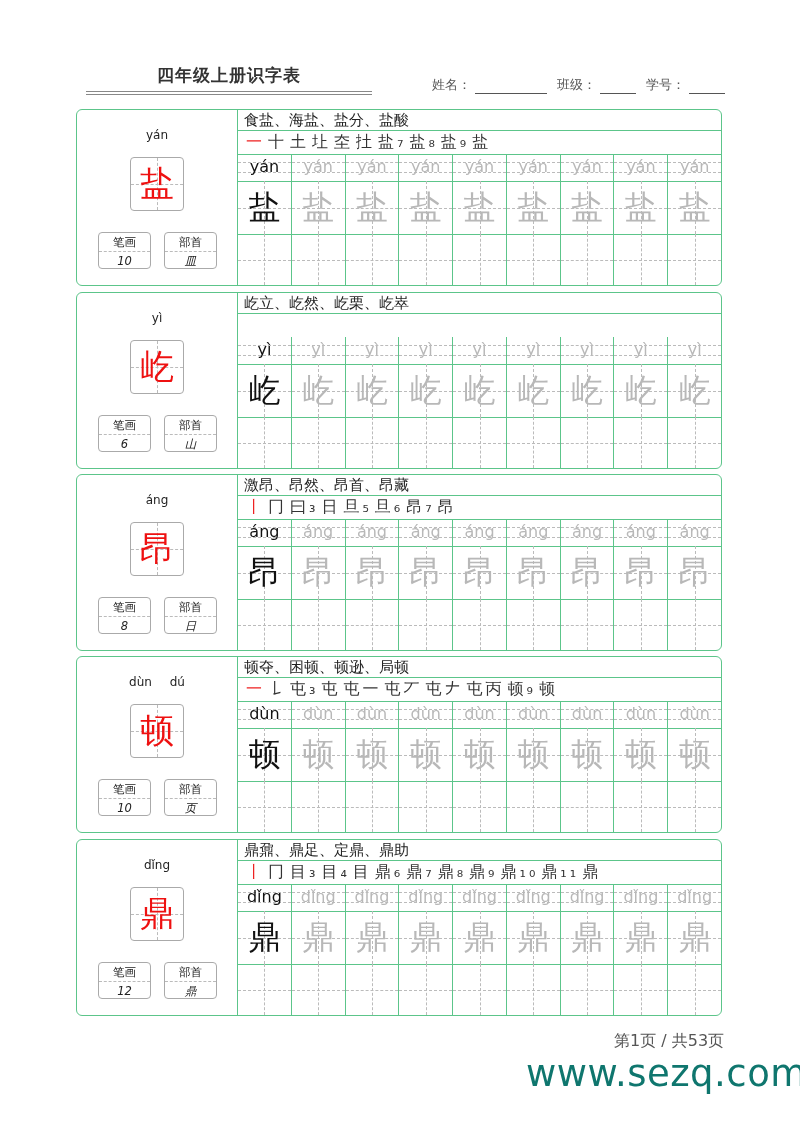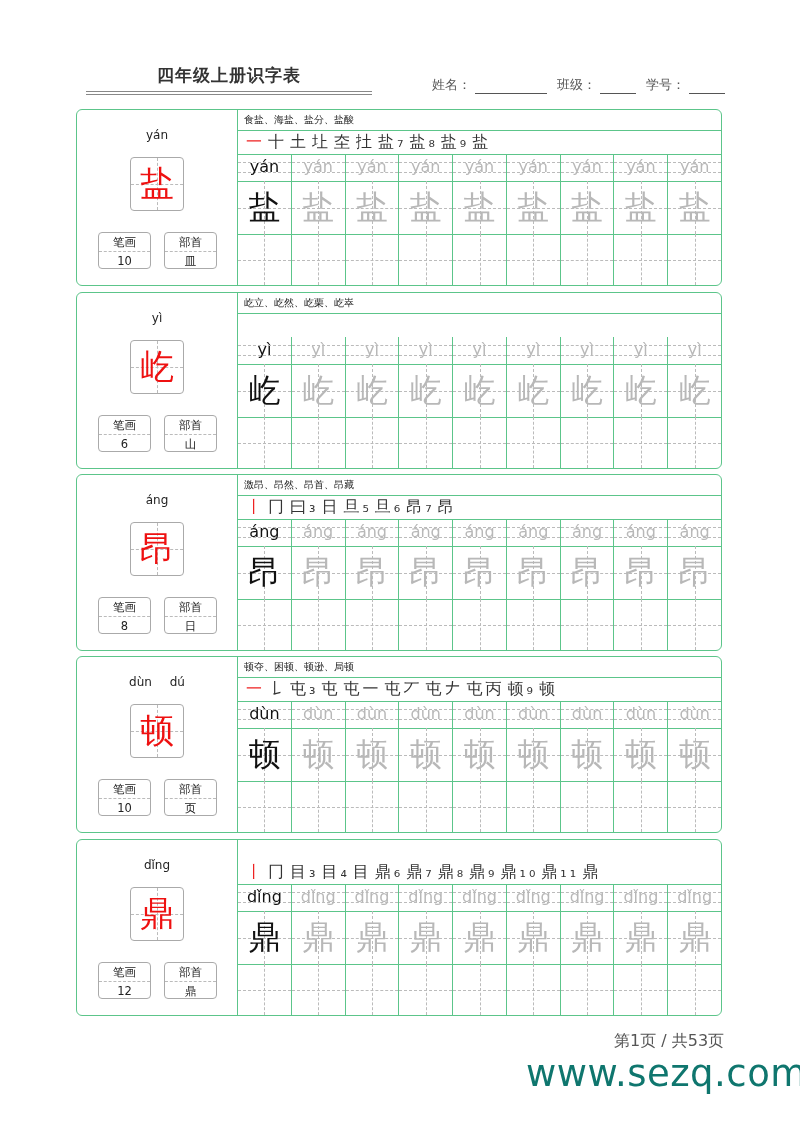--- a/index.html
+++ b/index.html
@@ -11,23 +11,23 @@
   .card{position:absolute;left:76px;width:646px;height:177px;border:1.5px solid #5cc58a;border-radius:6px;box-sizing:border-box;}
   .left{position:absolute;left:0;top:0;width:161px;height:100%;border-right:1.5px solid #5cc58a;box-sizing:border-box;}
   .lpy{position:absolute;top:18px;width:100%;text-align:center;font-size:12px;color:#222;word-spacing:14px;}
   .bigbox{position:absolute;left:53px;top:47px;width:54px;height:54px;border:1px solid #aaa;border-radius:4px;box-sizing:border-box;}
   .bigbox .h,.bigbox .v{position:absolute;border-color:#bbb;border-style:dashed;border-width:0;}
   .bigbox .h{left:0;right:0;top:50%;border-top-width:1px;}
   .bigbox .v{top:0;bottom:0;left:50%;border-left-width:1px;}
   .bigbox .ch{position:absolute;inset:0;display:flex;align-items:center;justify-content:center;font-size:34px;color:#ee1111;font-family:"DejaVu Serif",serif;}
   .info{position:absolute;top:122px;width:53px;height:37px;border:1px solid #aaa;border-radius:4px;box-sizing:border-box;font-size:11.5px;text-align:center;}
   .info .lab{height:18px;line-height:18px;border-bottom:1px dashed #bbb;}
-  .info .val{height:18px;line-height:18px;}
+  .info .val{height:18px;line-height:18px;font-style:italic;}
   .right{position:absolute;left:161px;top:0;right:0;bottom:0;}
-  .words{position:absolute;left:0;right:0;top:0;height:20px;border-bottom:1.5px solid #5cc58a;font-size:10px;line-height:20px;padding-left:6px;}
+  .words{position:absolute;left:0;right:0;top:0;height:20px;border-bottom:1.5px solid #5cc58a;font-size:15px;line-height:20px;padding-left:6px;}
   .strokes{position:absolute;left:0;right:0;top:20px;height:24px;border-bottom:1.5px solid #5cc58a;font-size:16px;line-height:24px;padding-left:8px;color:#333;letter-spacing:3px;}
   .strokes span{margin-right:3px;}
   .strokes .first{color:#ee2222;}
   .grid{position:absolute;left:0;right:0;top:44px;bottom:0;display:flex;}
   .col{flex:1;border-right:1.5px solid #5cc58a;position:relative;}
   .col:last-child{border-right:none;}
   .pyc{position:absolute;left:0;right:0;top:0;height:27px;border-bottom:1.5px solid #5cc58a;}
   .pyc .d1,.pyc .d2{position:absolute;left:0;right:0;border-top:1px dashed #bbb;}
   .pyc .d1{top:8px;}.pyc .d2{top:18px;}
   .pyc .t{position:absolute;inset:0;text-align:center;font-size:16px;line-height:25px;}
@@ -740,20 +740,21 @@
         <div class="info" style="left:21px;">
           <div class="lab">笔画</div>
           <div class="val">12</div>
         </div>
         <div class="info" style="left:87px;">
           <div class="lab">部首</div>
           <div class="val">鼎</div>
         </div>
       </div>
       <div class="right">
+        <div class="words">鼎鼐、鼎足、定鼎、鼎助</div>
         <div class="strokes"><span class="first">丨</span><span class="">冂</span><span class="">目₃</span><span class="">目₄</span><span class="">目</span><span class="">鼎₆</span><span class="">鼎₇</span><span class="">鼎₈</span><span class="">鼎₉</span><span class="">鼎₁₀</span><span class="">鼎₁₁</span><span class="">鼎</span></div>
         <div class="grid">
           <div class="col">
         <div class="pyc">
               <div class="d1"></div>
               <div class="d2"></div>
           <div class="t dark">dǐng</div>
             </div>
         <div class="chc">
               <div class="h"></div>

